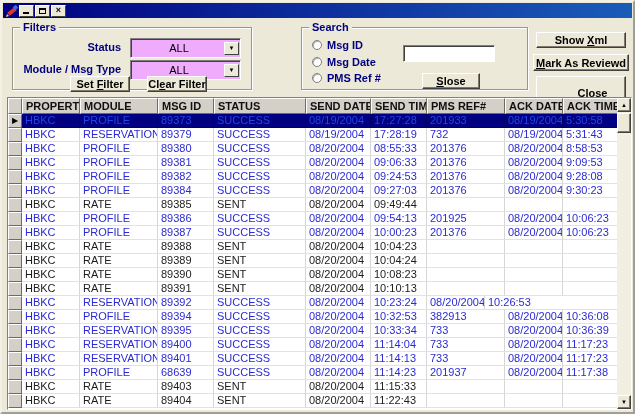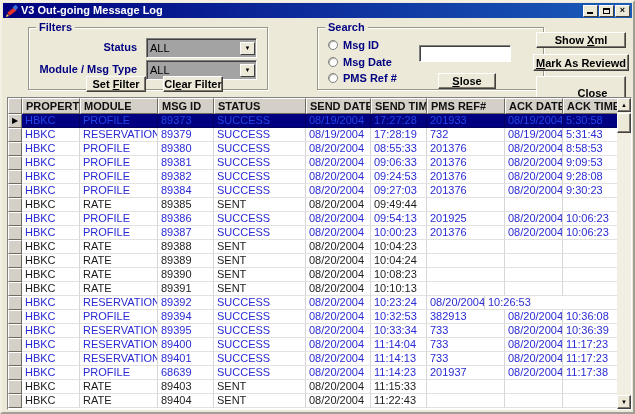--- a/index.html
+++ b/index.html
@@ -22,40 +22,40 @@
     border:1px solid;border-color:#fff #404040 #404040 #fff;
     display:flex;align-items:center;justify-content:center;position:relative;
     font-size:9px;line-height:9px;font-weight:bold;color:#000;padding:0;
   }
   .min-glyph{position:absolute;left:3px;bottom:2px;width:6px;height:2px;background:#000;}
   .max-glyph{position:absolute;left:3px;top:2px;width:7px;height:6px;border:1px solid #000;border-top-width:2px;}
   
   .groupbox{
     position:absolute;border:1px solid #9A9688;
     box-shadow:inset 1px 1px 0 #FFFFFF,1px 1px 0 #FFFFFF;
-    margin-left:16px;
   }
   .gb-label{
     position:absolute;top:-7px;left:7px;background:#ECE9D8;padding:0 3px;
     color:var(--label-navy,#000080);font-weight:bold;font-size:11px;line-height:13px;
   }
   .navy-label{color:var(--label-navy,#000080);font-weight:bold;font-size:11px;line-height:13px;}
   
   .btn{
     background:#ECE9D8;border:1px solid;border-color:#fff #404040 #404040 #fff;
     box-shadow:inset -1px -1px 0 #80786A;
     font-size:11px;font-weight:bold;color:#000;text-align:center;
     position:absolute;padding:0;line-height:14px;cursor:default;
   }
   .u{text-decoration:underline;}
   
   .combo{
-    position:absolute;height:20px;background:#a3a3a3;display:flex;align-items:center;
+    position:absolute;height:20px;background:#f0abfc;display:flex;align-items:center;
     border:1px solid;border-color:#808080 #fff #fff #808080;
     box-shadow:inset 1px 1px 0 #404040;
+    text-align:center;
   }
   .combo .val{flex:1;font-size:11px;padding-left:3px;color:#000;line-height:13px;}
   .combo .drop{
     width:15px;height:13px;margin-right:1px;background:#ECE9D8;flex:none;
     border:1px solid;border-color:#fff #404040 #404040 #fff;
     display:flex;align-items:center;justify-content:center;font-size:6px;color:#000;
   }
   
   .radio-row{position:absolute;display:flex;align-items:center;height:12px;}
   .radio{
@@ -119,21 +119,20 @@
 <div class="window">
 
   <div class="titlebar">
     <span class="app-icon">
       <svg width="13" height="13" viewBox="0 0 13 13">
         <polygon points="1,12 4,11 2,9" fill="#ffd24a"></polygon>
         <rect x="2.5" y="4.5" width="9" height="4" transform="rotate(-38 7 6.5)" fill="#e2342b"></rect>
         <rect x="8.5" y="0.5" width="4" height="4" transform="rotate(-38 10.5 2.5)" fill="#3a6fd8"></rect>
       </svg>
     </span>
-    <span class="title">V3 Out-going Message Log</span>
     <button class="winbtn">
         <span class="min-glyph"></span>
       </button>
     <button class="winbtn">
         <span class="max-glyph"></span>
       </button>
     <button class="winbtn">
         <span>×</span>
       </button>
   </div>

